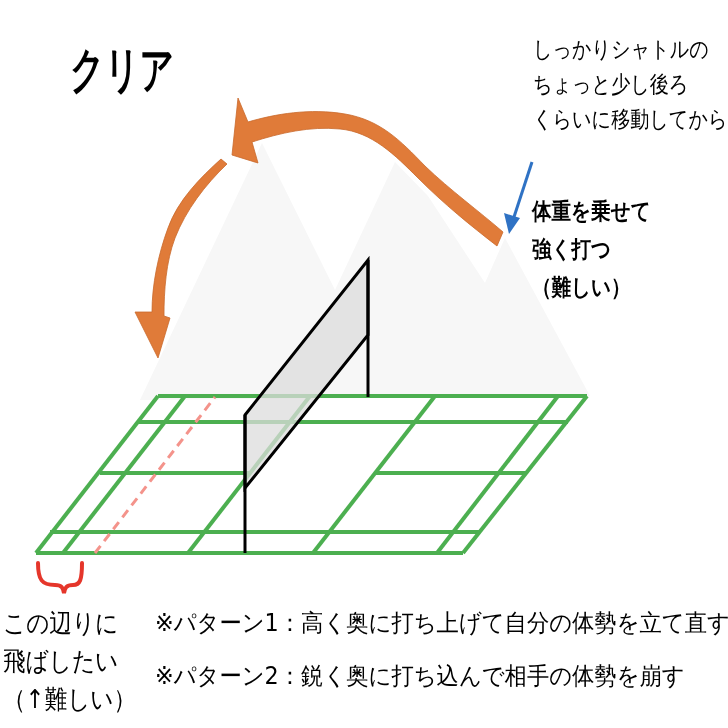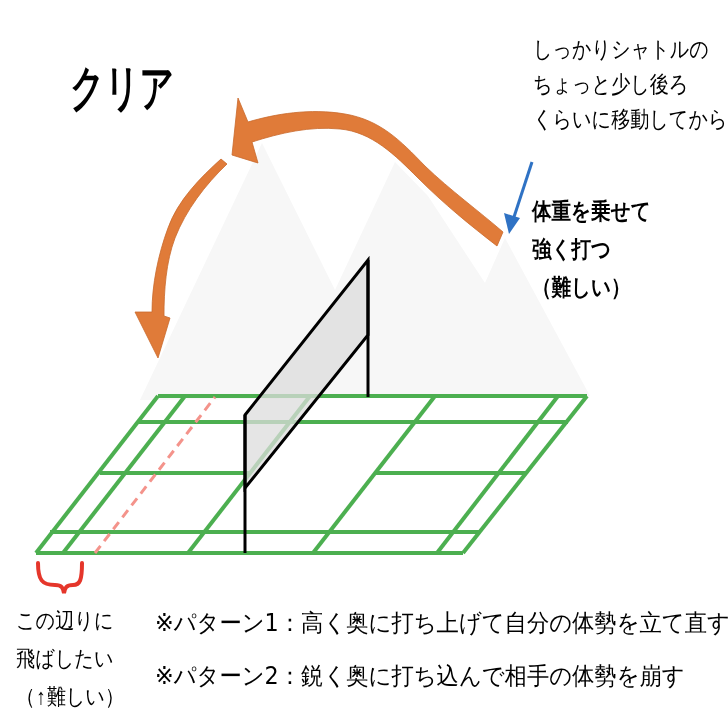--- a/index.html
+++ b/index.html
@@ -1,27 +1,27 @@
 <!DOCTYPE html>
 <html><head>
   <meta charset="utf-8">
   <style>
     html, body { margin: 0; padding: 0; background: #ffffff; }
     body { width: 728px; height: 728px; position: relative; overflow: hidden;
            font-family: "DejaVu Sans", sans-serif; color: #000; }
     #canvas { position: absolute; left: 0; top: 0; }
     .txt { position: absolute; white-space: nowrap; }
     .line { display: block; white-space: nowrap; transform-origin: left top; }
-    #title { left: 70px; top: 40px; font-size: 50px; font-weight: bold; line-height: 60px; margin-top: 18px; }
+    #title { left: 70px; top: 40px; font-size: 50px; font-weight: bold; line-height: 60px; }
     #title .line { transform: scaleX(0.68); }
     #movement { left: 533px; top: 32px; font-size: 23px; line-height: 35px; }
     #movement .line { transform: scaleX(0.83); }
     #power { left: 532px; top: 192px; font-size: 23px; line-height: 38px; font-weight: bold; }
     #power .line { transform: scaleX(0.85); }
-    #target { left: 16px; top: 604px; font-size: 22px; line-height: 38px; font-family: Liberation Mono, monospace; }
+    #target { left: 3px; top: 604px; font-size: 26px; line-height: 38px; }
     #target .line { transform: scaleX(0.87); }
     #notes { left: 155px; top: 597px; font-size: 24px; line-height: 53px; }
     #notes .line { transform: scaleX(0.93); }
   </style>
 </head>
 <body>
 
 <svg id="canvas" width="728" height="728" viewBox="0 0 728 728">
 
   <polygon points="140,400 262,143 335,290 395,162 428,196 485,283 505,238 590,396" fill="#f7f7f7"></polygon>

